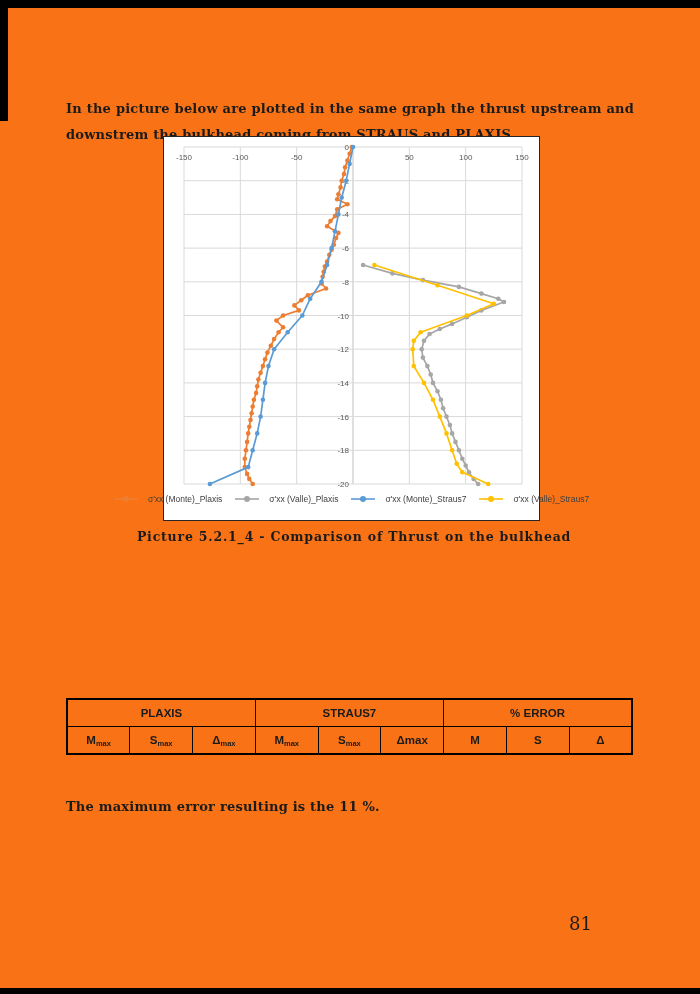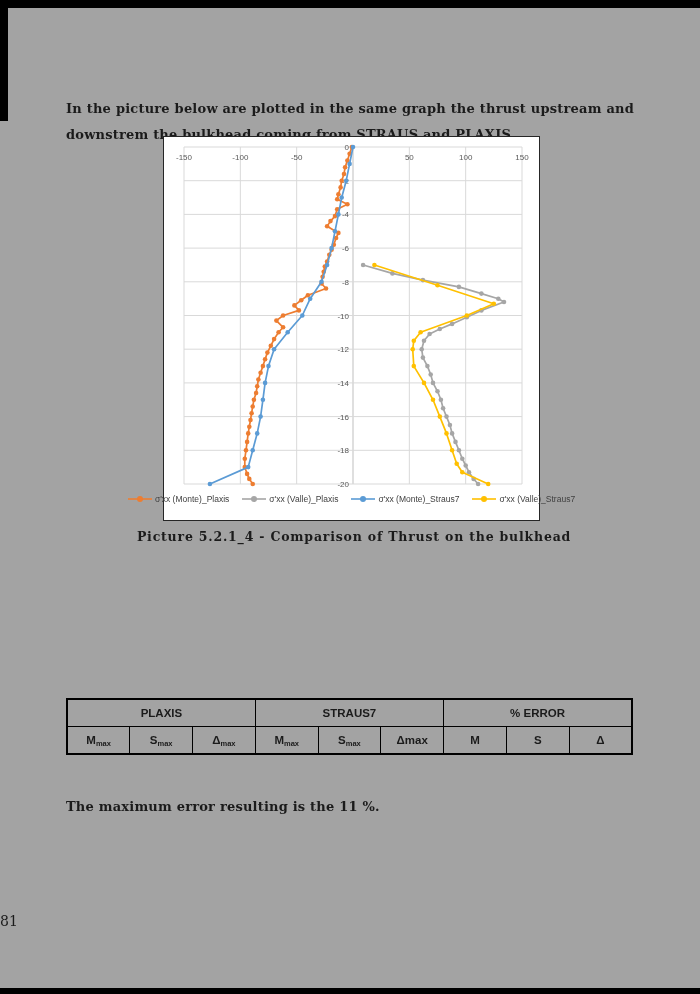--- a/index.html
+++ b/index.html
@@ -1,38 +1,38 @@
 <!DOCTYPE html>
 <html><head>
 <meta charset="utf-8">
 <style>
   html,body{margin:0;padding:0;}
   body{width:700px;height:994px;background:#ffffff;font-family:"DejaVu Serif",serif;color:#1b1b1b;}
-  .page{position:relative;width:700px;height:994px;background:#a3a3a3;overflow:hidden;}
+  .page{position:relative;width:700px;height:994px;background:#f97316;overflow:hidden;}
   .bar{position:absolute;background:#000;}
   .bar-top{left:0;top:0;width:700px;height:8px;}
   .bar-left{left:0;top:0;width:8px;height:121px;}
   .bar-bottom{left:0;top:988px;width:700px;height:6px;}
   .para{position:absolute;left:66px;width:568px;text-align:justify;font-size:13px;line-height:26px;font-weight:600;letter-spacing:0.2px;}
   .para1{top:83px;}
   .para2{top:598px;}
   .chart-frame{position:absolute;left:163px;top:136px;width:377px;height:385px;border:1.5px solid #262626;background:#fff;box-sizing:border-box;}
   .chart-svg{display:block;margin-top:2px;}
   .legend{display:flex;justify-content:center;align-items:center;gap:13px;margin-top:5px;
           font-family:"Liberation Sans",sans-serif;font-size:8.5px;color:#404040;}
-  .legend-item{display:flex;align-items:center;gap:3px;white-space:nowrap;}
+  .legend-item{display:flex;align-items:center;gap:10px;white-space:nowrap;}
   .tick{font-family:"Liberation Sans",sans-serif;font-size:8px;fill:#595959;}
   .caption{position:absolute;left:4px;top:529px;width:700px;text-align:center;font-size:12.5px;font-weight:bold;letter-spacing:0.8px;}
   .results-table{position:absolute;left:66px;top:698px;border-collapse:collapse;width:567px;table-layout:fixed;
                  font-family:"Liberation Sans",sans-serif;border:2px solid #000;}
   .results-table td{border:1px solid #000;text-align:center;font-weight:bold;font-size:11.5px;padding:4px;height:18px;}
   .results-table .vals td{height:19px;}
   .sub{font-size:7.5px;position:relative;top:2px;text-align:center;}
   .closing{position:absolute;left:66px;top:763px;font-size:13px;font-weight:700;letter-spacing:0.2px;margin-top:36px;}
-  .pagenum{position:absolute;left:0;top:913px;width:592px;text-align:left;font-size:14px;}
+  .pagenum{position:absolute;left:0;top:913px;width:592px;text-align:right;font-size:18px;}
 </style>
 </head>
 <body>
 
 <div class="page">
   <div class="bar bar-top"></div>
   <div class="bar bar-left"></div>
   <div class="bar bar-bottom"></div>
 
   <p class="para para1">In the picture below are plotted in the same graph the thrust upstream and downstrem the bulkhead coming from STRAUS and PLAXIS.</p>

